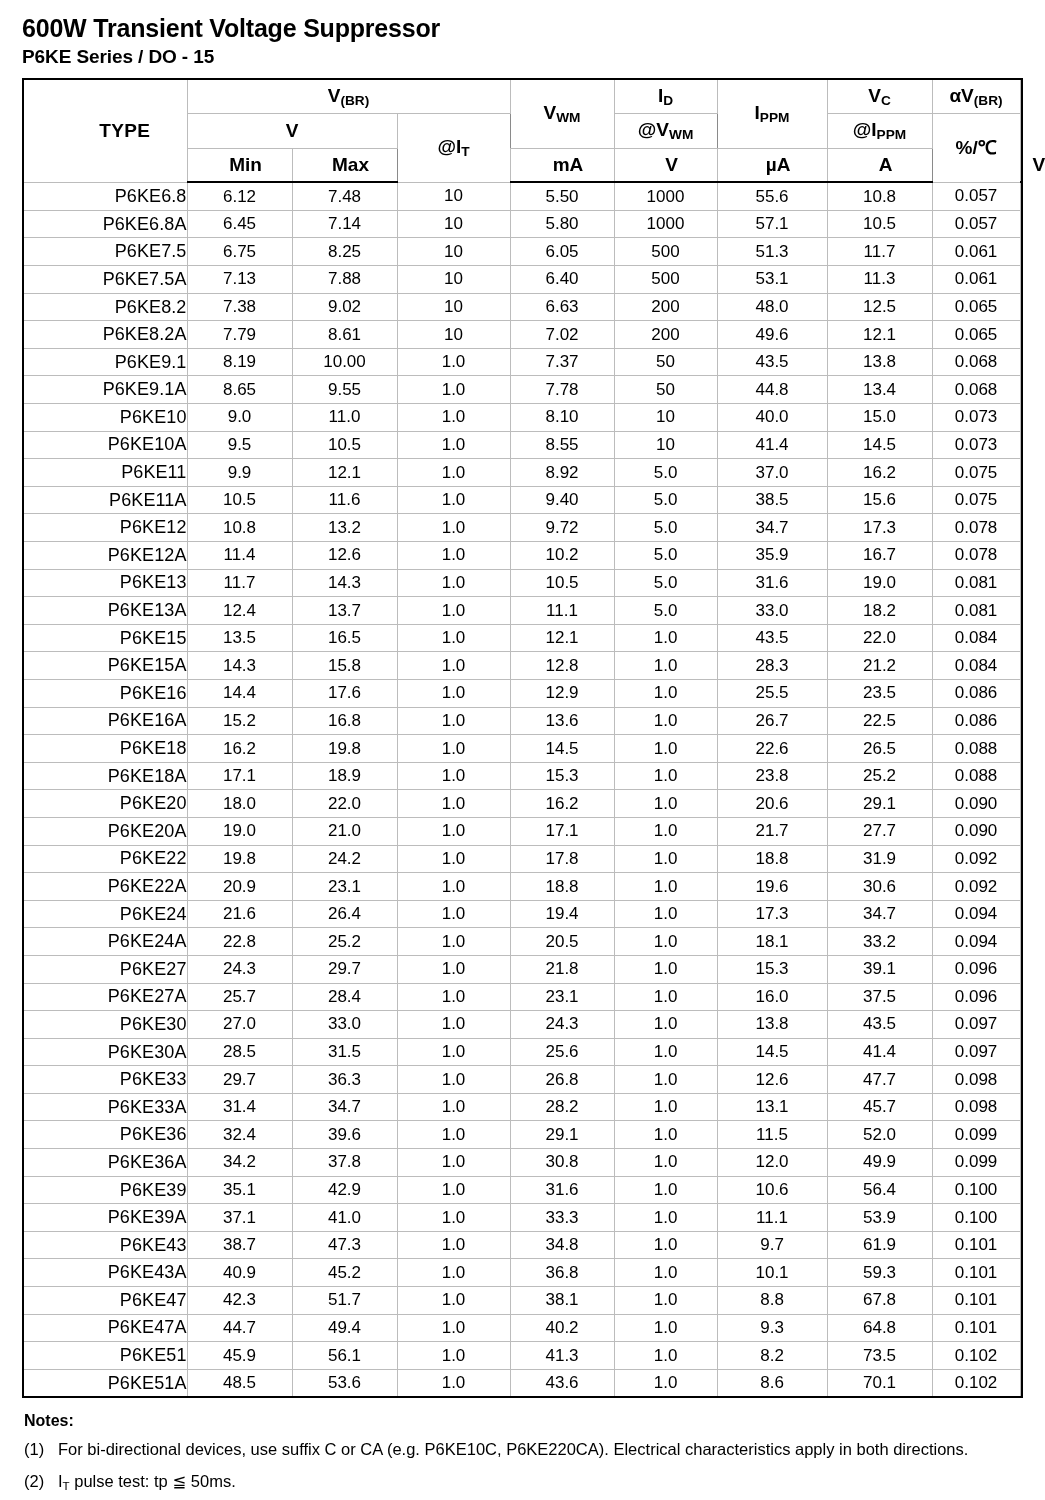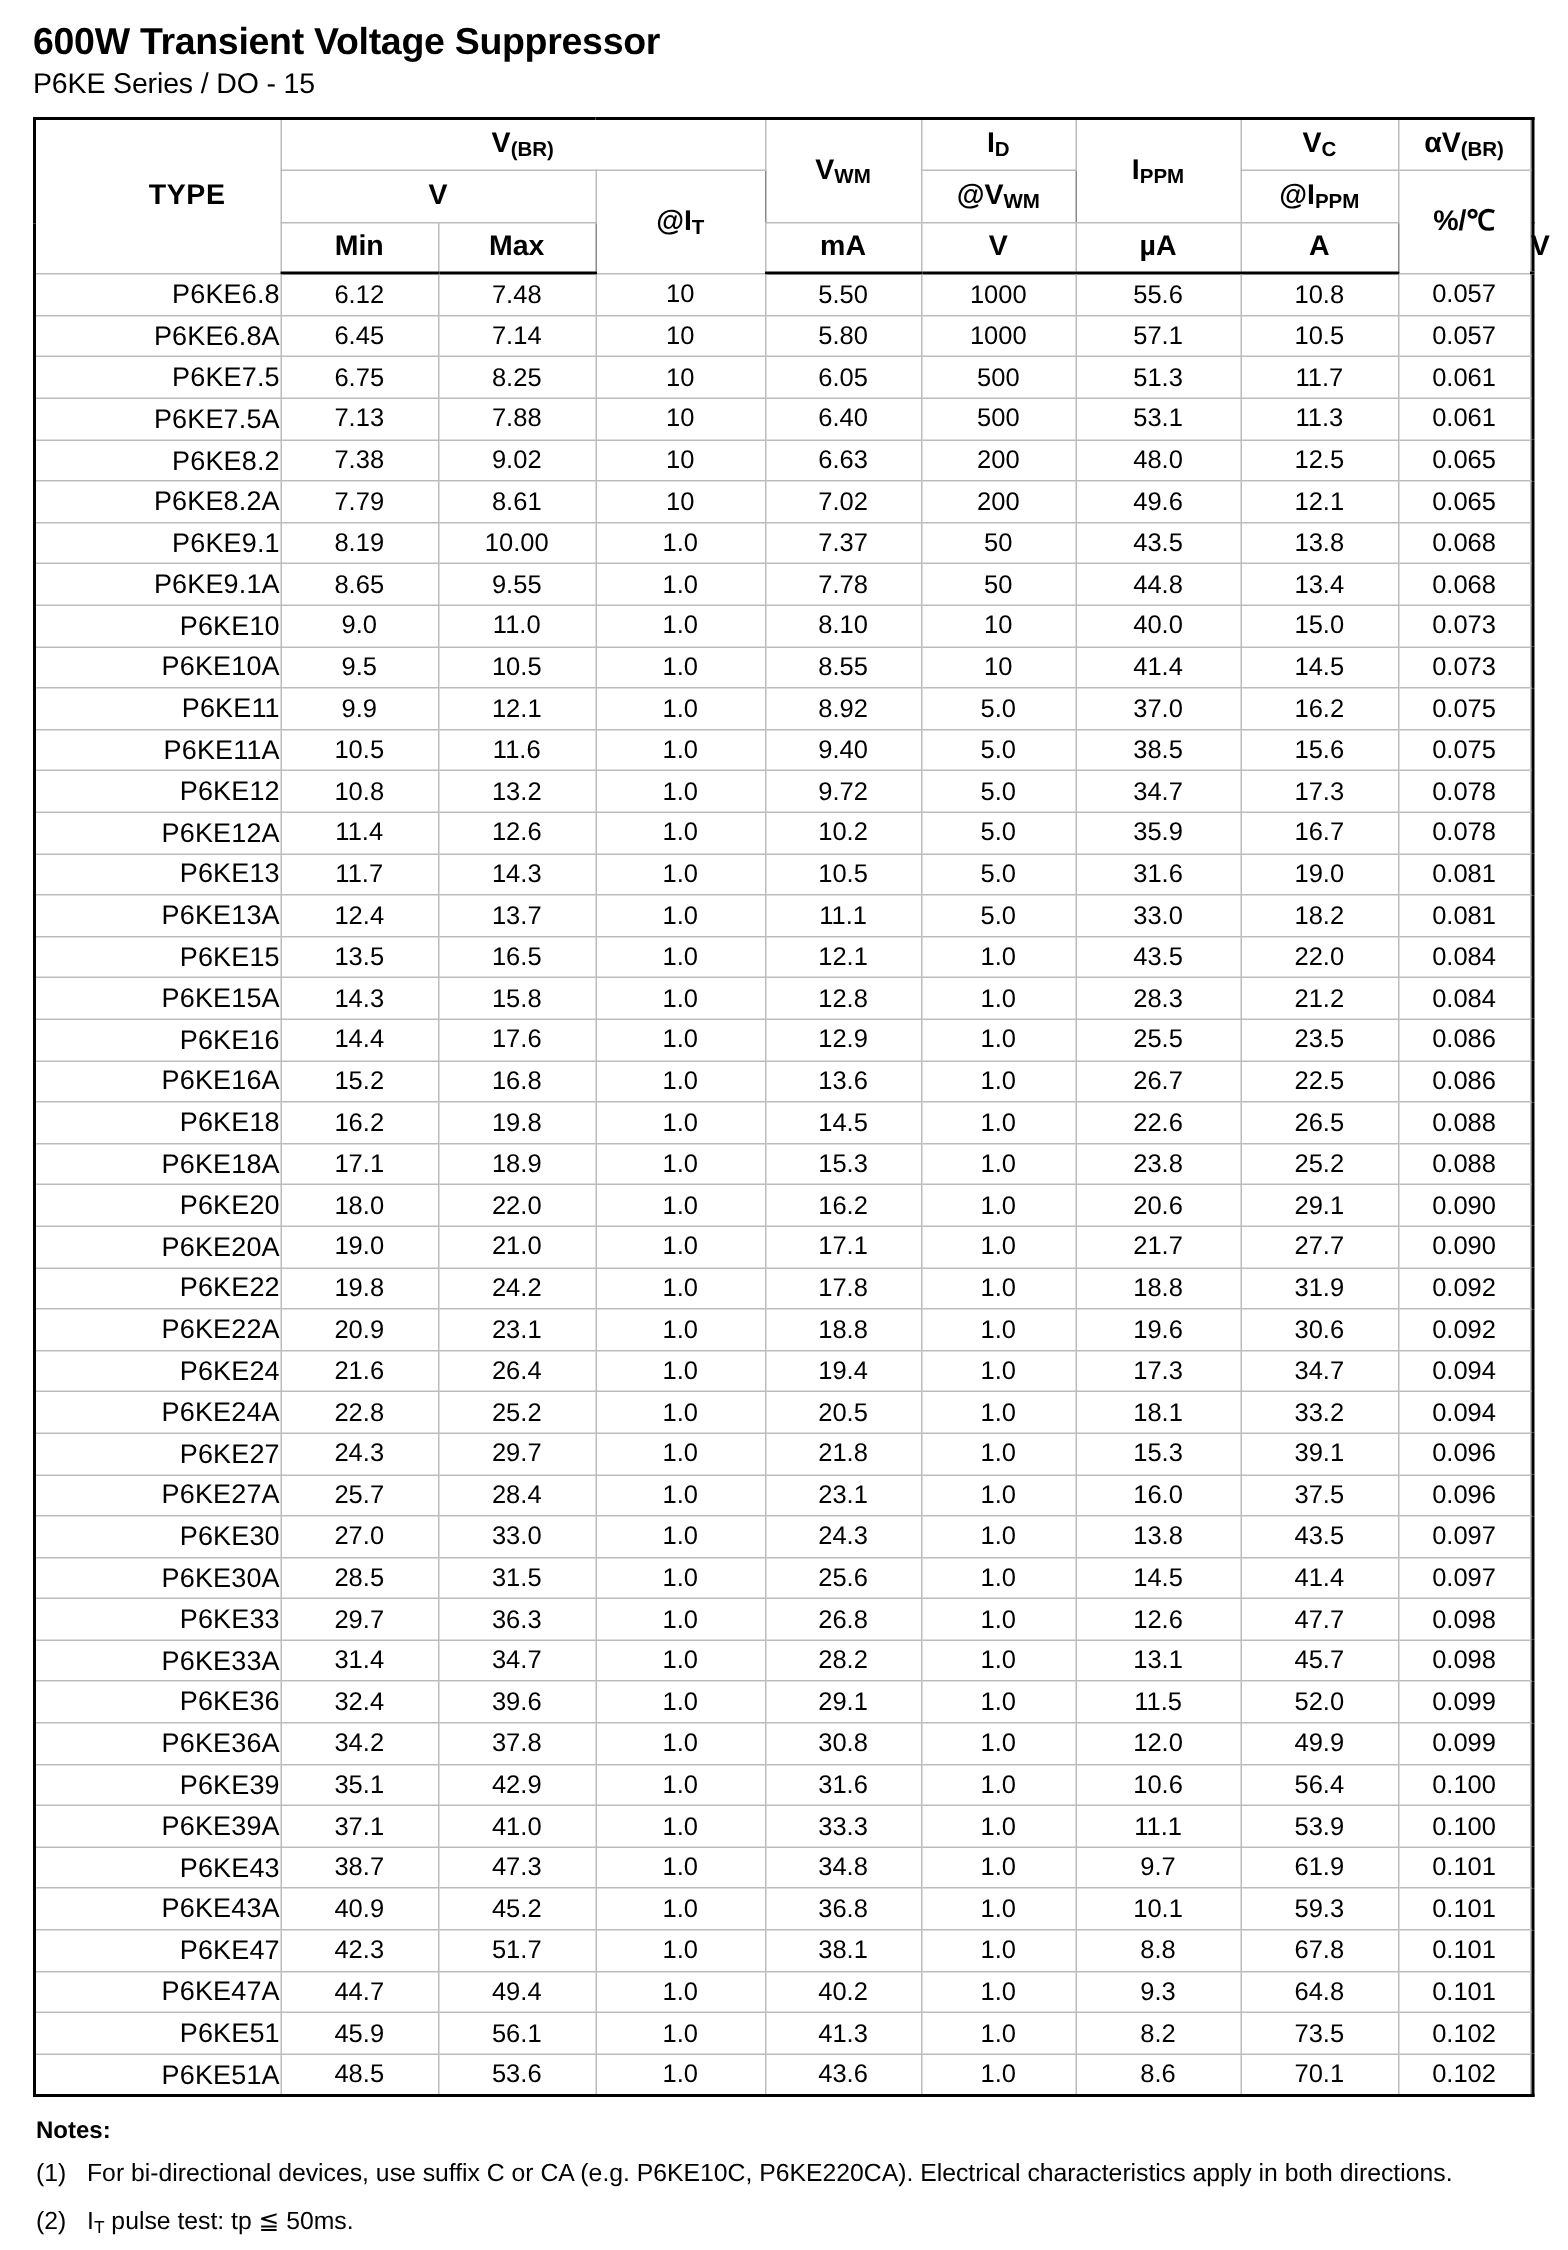--- a/index.html
+++ b/index.html
@@ -23,21 +23,21 @@
   .title-main {
     font-size: 25px;
     font-weight: bold;
     letter-spacing: -0.2px;
     line-height: 1.18;
     margin: 4px 0 2px 0;
     white-space: nowrap;
   }
   .title-sub {
     font-size: 19px;
-    font-weight: normal;
+    font-weight: bold;
     letter-spacing: -0.1px;
     line-height: 1.2;
     margin: 0 0 10px 0;
     white-space: nowrap;
   }
 
   table.spec {
     border-collapse: collapse;
     width: 1001px;
     table-layout: fixed;
@@ -55,21 +55,21 @@
   table.spec thead th {
     font-weight: bold;
     font-size: 19px;
   }
   
   table.spec th.vsep, table.spec td.vsep {
     border-left: 1px solid #8a8a8a;
   }
   thead tr.r1 th { height: 33px; }
   thead tr.r2 th { height: 34px; }
-  thead tr.r3 th { height: 32px; }
+  thead tr.r3 th { height: 32px; padding-left: 12px; }
   thead th.type-cell {
     font-size: 21px;
     letter-spacing: 0.4px;
     padding-left: 39px;
   }
   thead tr:last-child th { border-bottom: 2.5px solid #000; }
   thead th { border-bottom-color: #bcbcbc; }
 
   tbody td {
     height: 26.6px;

